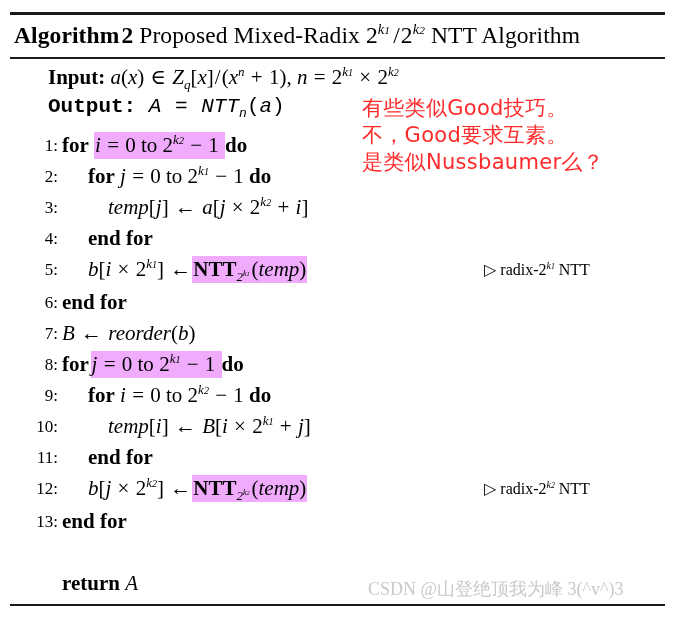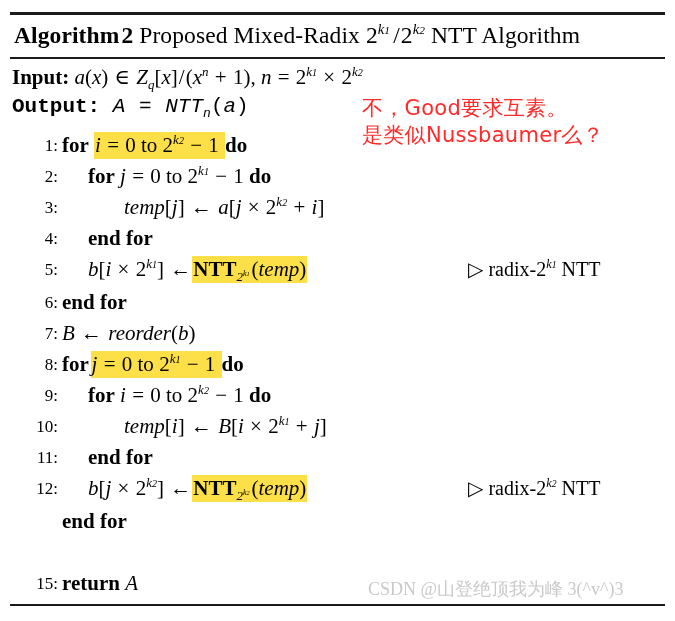--- a/index.html
+++ b/index.html
@@ -51,21 +51,21 @@
   
   .io {
     position: absolute;
     left: 12px;
     font-size: 21px;
     line-height: 30px;
     white-space: nowrap;
   }
   .io-input  { top: 62px; }
   .io-output { top: 92px; font-family: Liberation Mono, monospace; }
-  .io b { font-weight: bold; }
+  .io b { font-weight: bold; margin-left: 36px; }
 
   
   .line {
     position: absolute;
     left: 0;
     width: 675px;
     height: 31px;
     font-size: 21px;
     line-height: 31px;
     white-space: nowrap;
@@ -77,48 +77,48 @@
     text-align: right;
     font-size: 17px;
     font-family: "Liberation Serif", serif;
   }
   .body-txt {
     position: absolute;
     left: 62px;
   }
   .cmt {
     position: absolute;
-    left: 468px;
-    font-size: 20px;
+    left: 484px;
+    font-size: 16px;
     text-align: center;
   }
 
   
   .ind0 { left: 62px; }
   .ind1 { left: 88px; }
-  .ind2 { left: 124px; }
+  .ind2 { left: 108px; }
 
   
   .mi { font-style: italic; }
   .mb { font-weight: bold; font-style: normal; }
   .mr { font-style: normal; }
   sup, sub {
     font-size: 0.62em;
     font-style: italic;
     line-height: 0;
   }
   sup { vertical-align: super; }
   sub { vertical-align: sub; }
   sup .sb { font-size: 0.78em; vertical-align: baseline; }
   .op { font-style: normal; padding: 0 1px; }
   .frac-slash { font-style: normal; padding: 0 1px; }
 
   
   .hl {
-    background: #fde047;
+    background: #f0abfc;
     padding: 1px 1px 2px 1px;
     text-align: center;
   }
 
   
   .annot {
     position: absolute;
     left: 362px;
     top: 95px;
     color: #ff2a2a;
@@ -212,29 +212,30 @@
     <span class="body-txt ind1"><b>end for</b></span>
   </div>
 
   <div class="line" style="top:473px">
     <span class="lno">12:</span>
     <span class="body-txt ind1"><span class="mi">b</span>[<span class="mi">j</span> <span class="op">×</span> 2<sup>k<span class="sb">2</span></sup>] <span class="op">←</span><span class="hl"><b class="mb">NTT</b><sub>2<sup>k<span class="sb">2</span></sup></sub> (<span class="mi">temp</span>)</span></span>
     <span class="cmt">▷ radix-2<sup>k<span class="sb">2</span></sup> NTT</span>
   </div>
 
   <div class="line" style="top:506px">
+    <span class="lno">13:</span>
     <span class="body-txt ind0"><b>end for</b></span>
   </div>
 
 
   <div class="line" style="top:568px">
-    <span class="lno">15:</span>
     <span class="body-txt ind0"><b>return</b> <span class="mi">A</span></span>
   </div>
 
   <div class="annot">
+    <div>有些类似Good技巧。</div>
     <div>不，Good要求互素。</div>
     <div>是类似Nussbaumer么？</div>
   </div>
 
   <div class="watermark">CSDN @山登绝顶我为峰 3(^v^)3</div>
 
 </div>
 
 </body></html>

